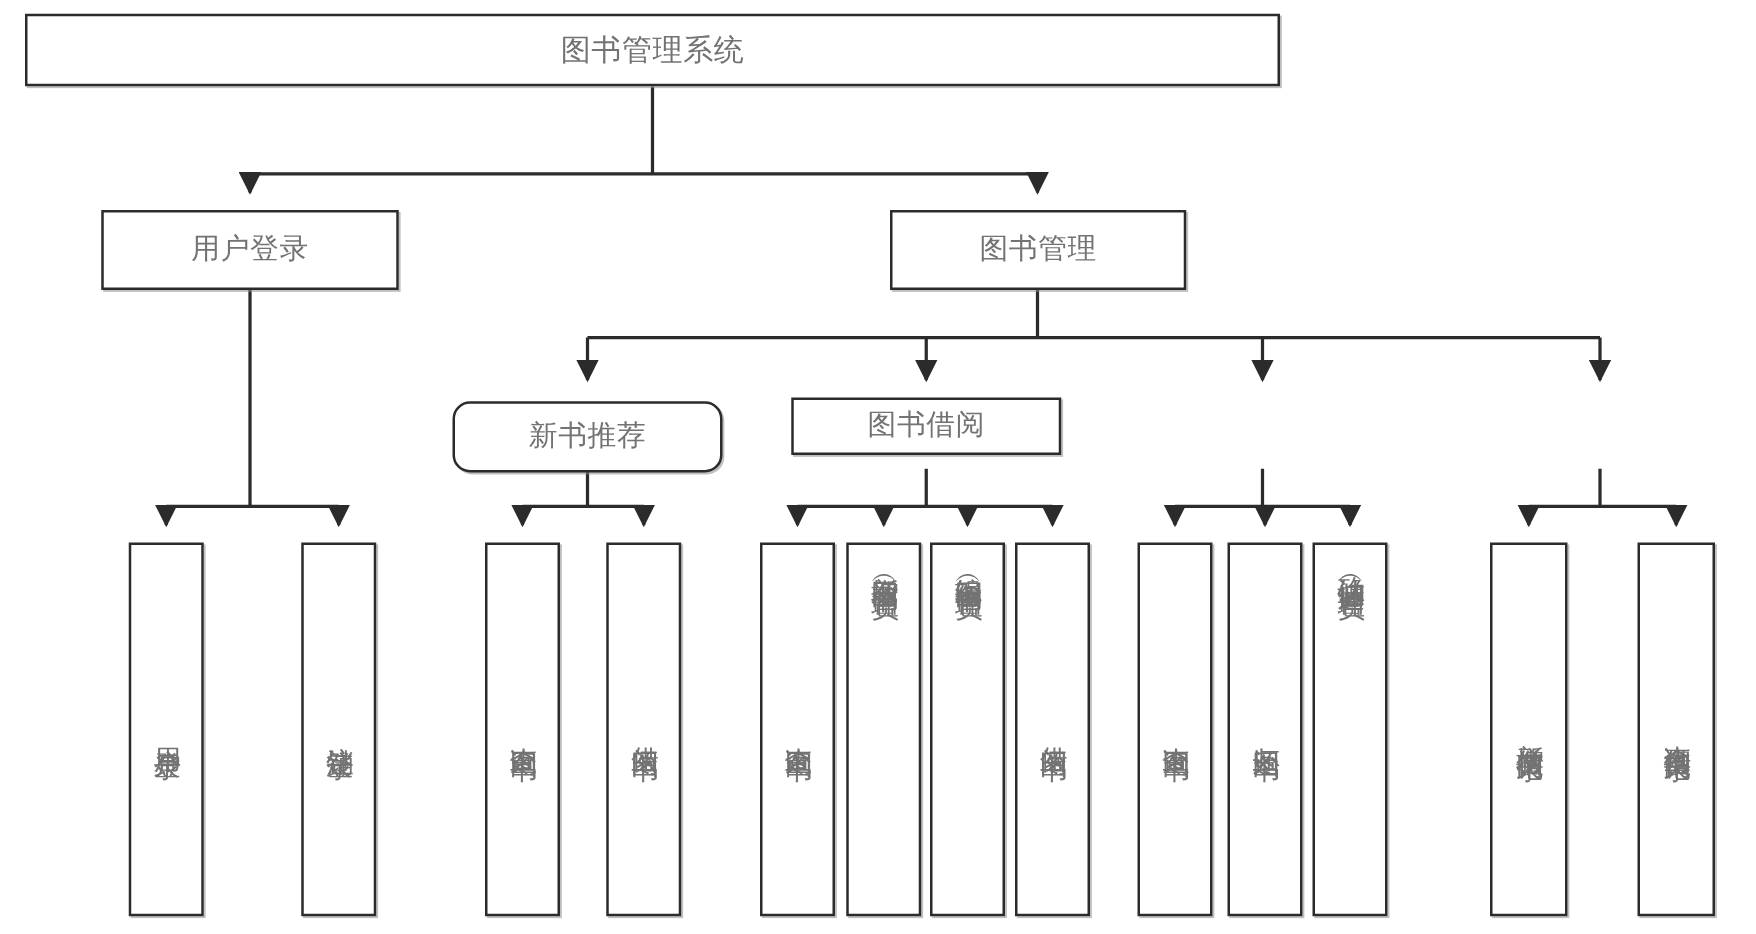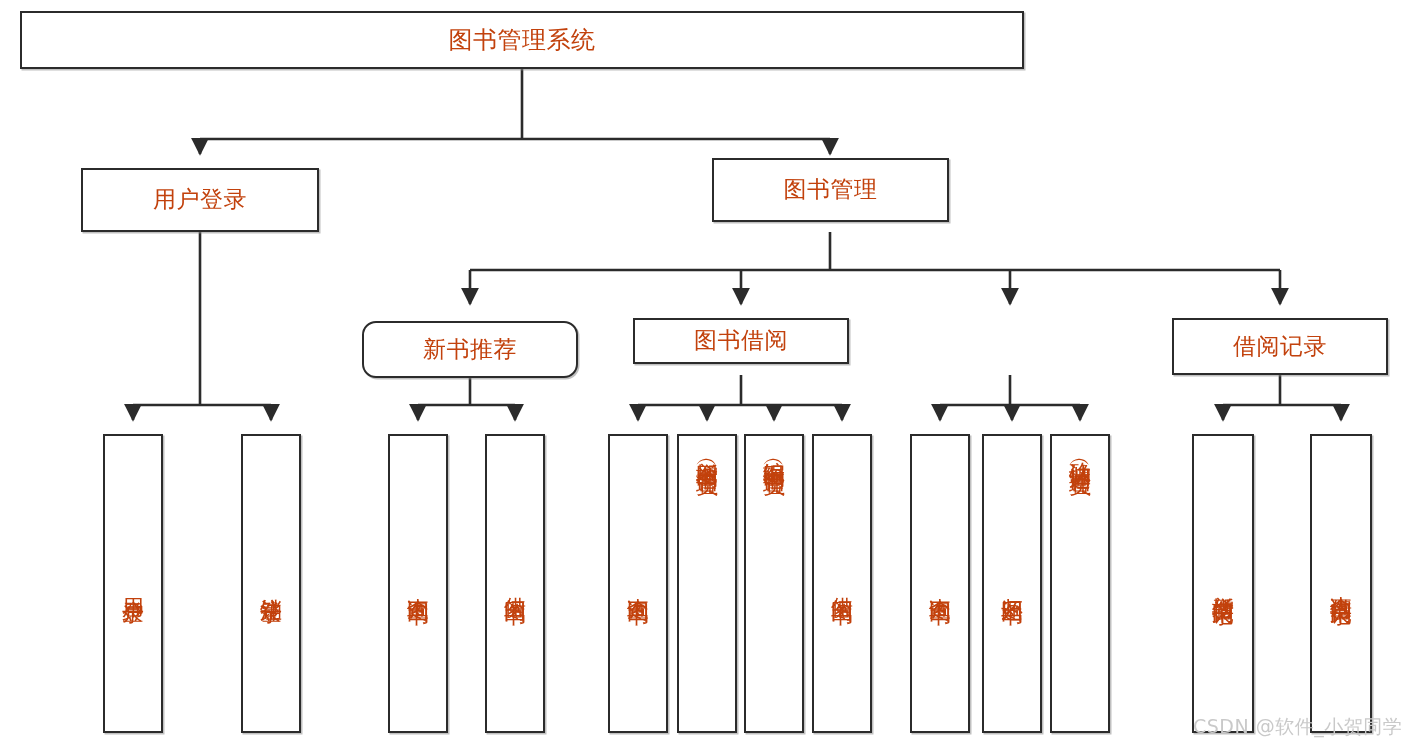--- a/index.html
+++ b/index.html
@@ -27,21 +27,21 @@
   }
   .node {
     position: absolute;
     box-sizing: border-box;
     background: #ffffff;
     border: 2px solid #2b2b2b;
     box-shadow: 1.5px 1.5px 0 0 rgba(140,140,140,0.55);
     display: flex;
     align-items: center;
     justify-content: center;
-    color: #c2410c;
+    color: #737373;
   }
   .node .lbl {
     display: block;
     text-align: center;
     line-height: 1.12;
     letter-spacing: 0.5px;
   }
   
   .node.h .lbl {
     writing-mode: horizontal-tb;
@@ -130,32 +130,29 @@
     </g>
   </svg>
 
   <div class="node h root" style="left: 20px; top: 11px; width: 1004px; height: 58px;">
     <span class="lbl">图书管理系统</span>
   </div>
 
   <div class="node h" style="left: 81px; top: 168px; width: 238px; height: 64px;">
     <span class="lbl">用户登录</span>
   </div>
-  <div class="node h" style="left: 712px; top: 158px; width: 237px; height: 64px;">
+  <div class="node h" style="left: 712px; top: 168px; width: 237px; height: 64px;">
     <span class="lbl">图书管理</span>
   </div>
 
   <div class="node h" style="left: 362px; top: 321px; width: 216px; height: 57px; border-radius: 14px;">
     <span class="lbl">新书推荐</span>
   </div>
   <div class="node h" style="left: 633px; top: 318px; width: 216px; height: 46px;">
     <span class="lbl">图书借阅</span>
-  </div>
-  <div class="node h" style="left: 1172px; top: 318px; width: 216px; height: 57px;">
-    <span class="lbl">借阅记录</span>
   </div>
 
   <div class="node v center" style="left: 103px; top: 434px; width: 60px; height: 299px;">
     <span class="lbl">用户登录</span>
   </div>
   <div class="node v center" style="left: 241px; top: 434px; width: 60px; height: 299px;">
     <span class="lbl">注销登录</span>
   </div>
   <div class="node v center" style="left: 388px; top: 434px; width: 60px; height: 299px;">
     <span class="lbl">查询图书</span>
@@ -184,15 +181,14 @@
   <div class="node v" style="left: 1050px; top: 434px; width: 60px; height: 299px;">
     <span class="lbl">确认归还（管理员）</span>
   </div>
   <div class="node v center" style="left: 1192px; top: 434px; width: 62px; height: 299px;">
     <span class="lbl">新增借阅记录</span>
   </div>
   <div class="node v center" style="left: 1310px; top: 434px; width: 62px; height: 299px;">
     <span class="lbl">查询借阅记录</span>
   </div>
 
-  <div class="watermark" style="left: 1193px; top: 714px;">CSDN @软件_小贺同学</div>
 
 </div>
 
 </body></html>

